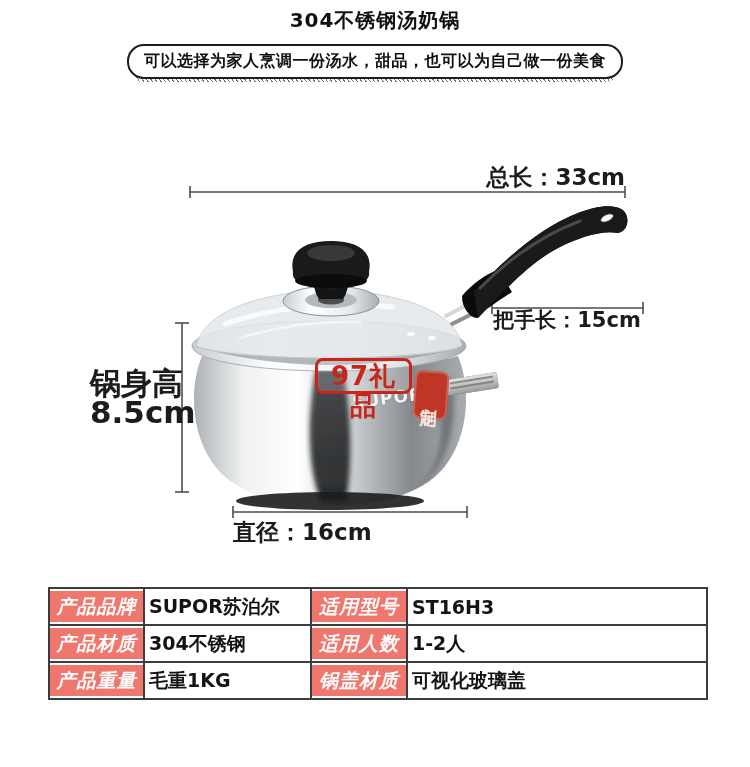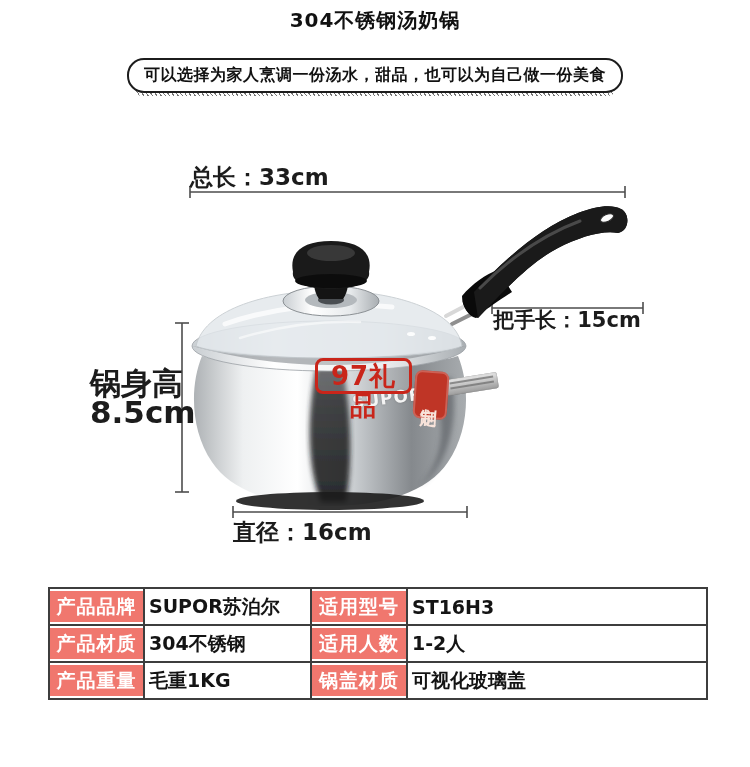--- a/index.html
+++ b/index.html
@@ -8,36 +8,36 @@
     width:750px; height:767px; position:relative; overflow:hidden;
     font-family:"DejaVu Sans", sans-serif; color:#111;
   }
   
   .header { position:absolute; top:0; left:0; width:750px; text-align:center; }
   .title-line { margin-top:8px; font-size:38px; font-weight:bold; letter-spacing:2px; line-height:48px; }
   .title-black { color:#111; }
   .title-sep { color:#1a1a1a; margin:0 8px; font-weight:bold; }
   .title-red { color:#e60012; }
   .subtitle { margin-top:7px; font-size:20px; font-weight:bold; color:#111; letter-spacing:1px; }
-  .pill-wrap { margin-top:24px; display:inline-block; position:relative; }
+  .pill-wrap { margin-top:10px; display:inline-block; position:relative; }
   .pill {
     display:inline-block; border:2px solid #1c1c1c; border-radius:17px;
     padding:5px 15px; font-size:16px; font-weight:bold; color:#111;
     background:#fff; position:relative; z-index:1; letter-spacing:0.5px;
   }
   .pill-wrap::after {
     content:""; position:absolute; left:8px; right:8px; bottom:-3px; height:7px;
     background:repeating-linear-gradient(55deg, rgba(70,70,70,.75) 0 1px, transparent 1px 3.5px);
     border-radius:0 0 12px 12px; z-index:0;
   }
   
   .figure { position:absolute; left:0; top:130px; width:750px; height:445px; }
   .figure svg { position:absolute; left:0; top:0; }
   .dim-label { position:absolute; font-weight:bold; color:#1c1c1c; white-space:nowrap; }
-  .dim-total   { top:32px;  left:190px; width:435px; text-align:left; font-size:23px; }
+  .dim-total   { top:32px;  left:190px; width:435px; text-align:right; font-size:23px; }
   .dim-handle  { top:176px; left:486px; width:162px; text-align:center; font-size:21px; }
   .dim-height  { top:239px; left:90px;  width:90px;  text-align:center; font-size:31px; line-height:29px; }
   .dim-diam    { top:387px; left:233px; width:234px; text-align:left; font-size:23px; }
   .brand-logo {
     position:absolute; top:258px; left:352px; color:#f4f4f4; font-size:17px; font-weight:bold;
     letter-spacing:1px; transform:rotate(-7deg); z-index:2; text-shadow:0 0 2px rgba(90,90,90,.5);
   }
   .spec-plate {
     position:absolute; top:246px; left:446px; width:52px; height:16px; z-index:2;
     background:linear-gradient(180deg,#e6e6e6,#9c9c9c); border-radius:2px;
@@ -58,21 +58,21 @@
     display:flex; align-items:center; justify-content:center;
     box-shadow:inset 0 0 0 2px rgba(255,255,255,.22);
   }
   
   .spec-table-wrap { position:absolute; left:48px; top:587px; }
   table.spec { border-collapse:collapse; table-layout:fixed; width:658px; }
   table.spec td { border:2px solid #3d3d3d; height:37px; background:#fff; vertical-align:middle; }
   td.lbl { padding:0; }
   td.lbl .hdr {
     margin:0; background:#f0776e; color:#ffffff; font-weight:bold; font-size:19px;
-    height:31px; display:flex; align-items:center; justify-content:center; letter-spacing:1px;
+    height:31px; display:flex; align-items:center; justify-content:center; letter-spacing:1px;font-style:italic;
   }
   td.val { font-size:19px; color:#141414; padding-left:4px; font-weight:bold; }
   col.c-l1 { width:95px; } col.c-v1 { width:167px; } col.c-l2 { width:96px; } col.c-v2 { width:300px; }
 </style>
 </head>
 <body>
 
 <div class="header">
   <div class="subtitle">304不锈钢汤奶锅</div>
   <div class="pill-wrap">

